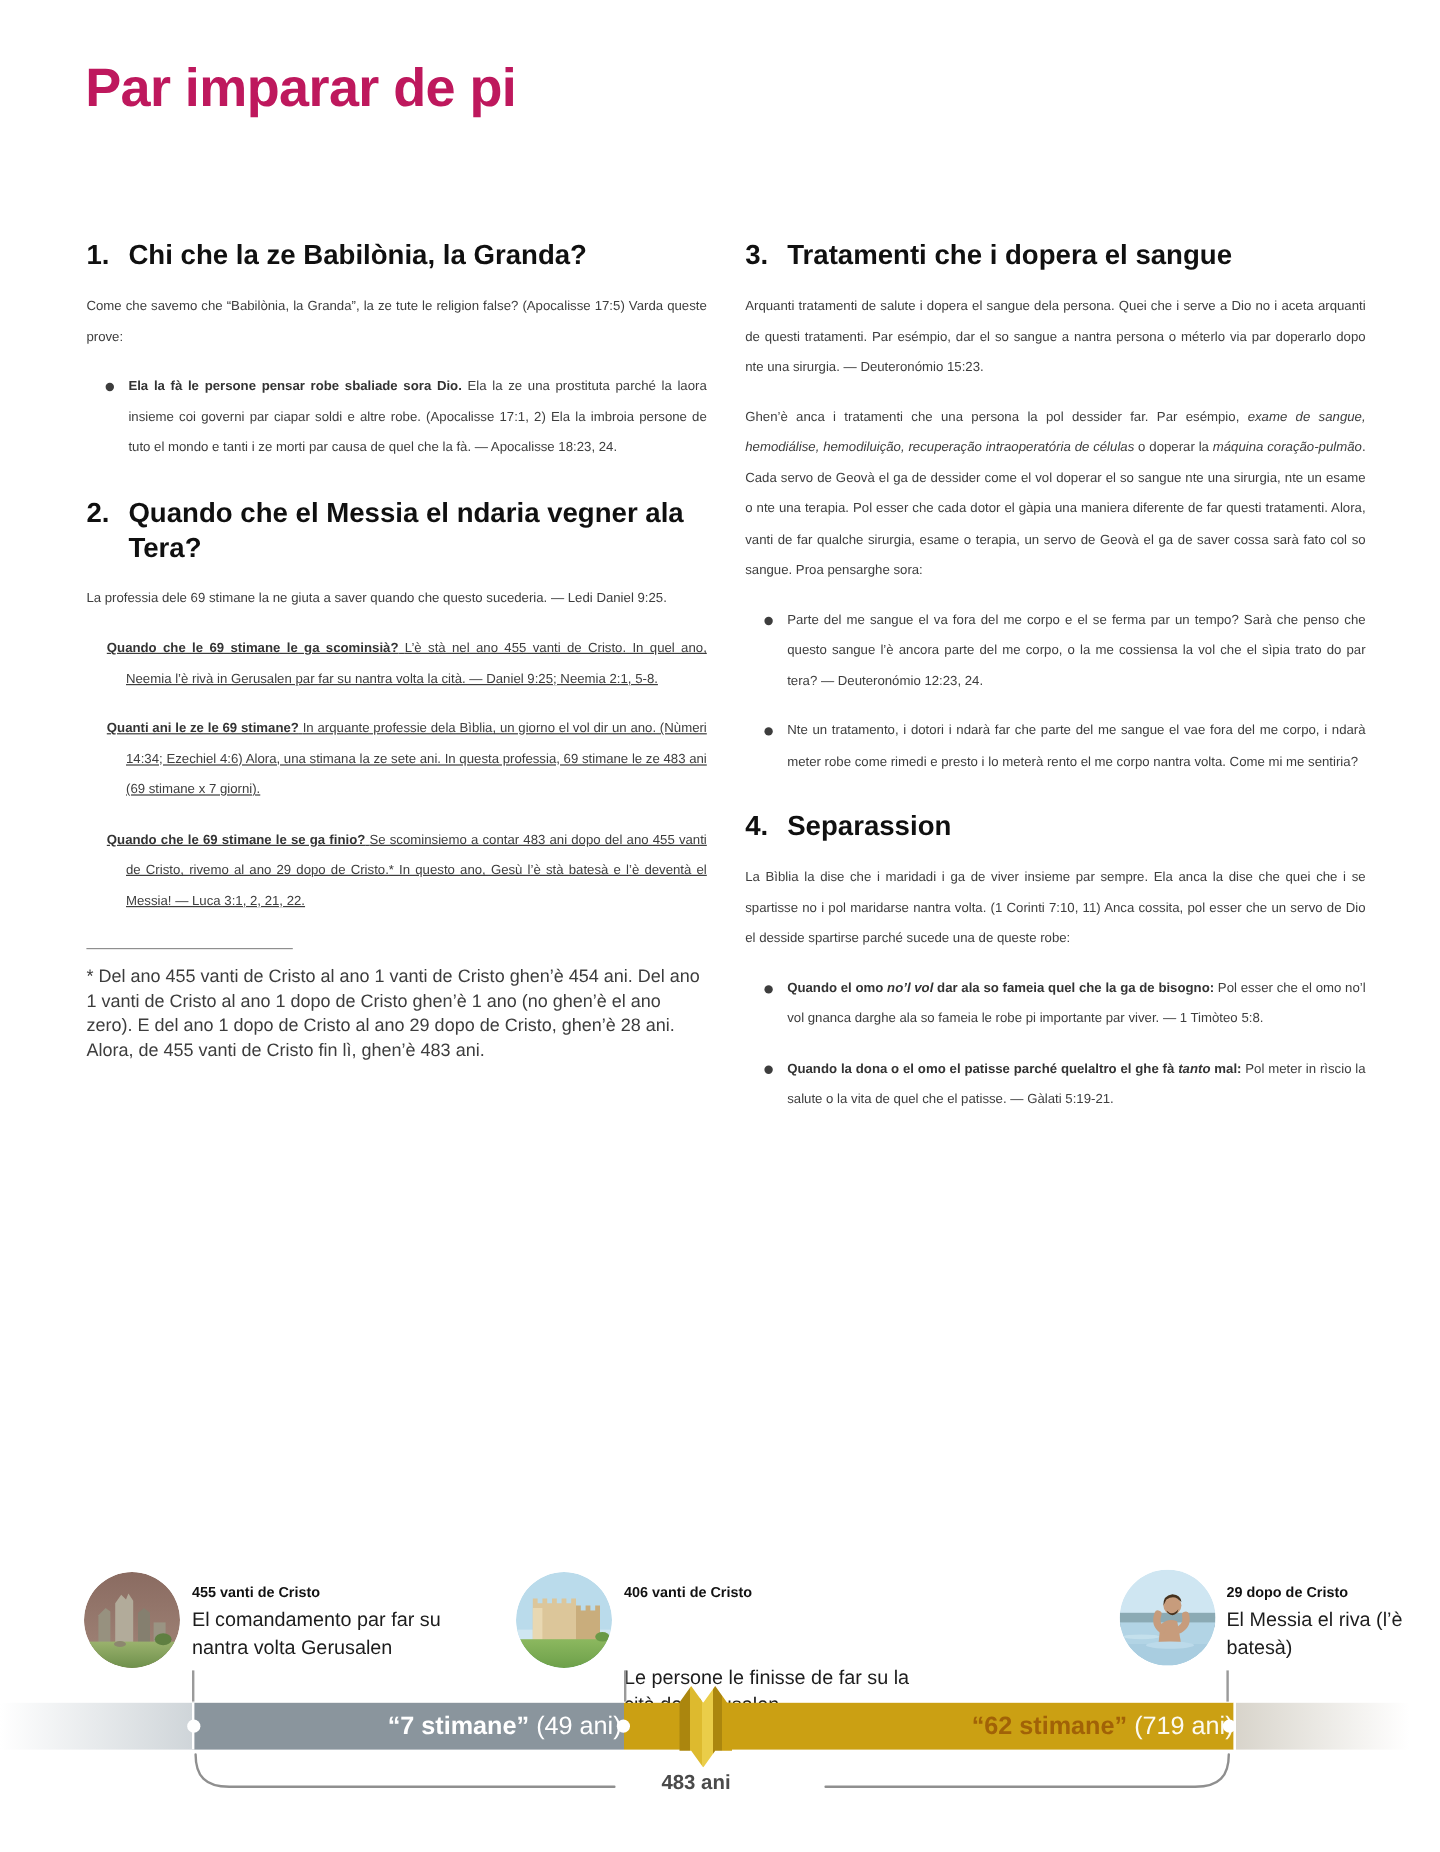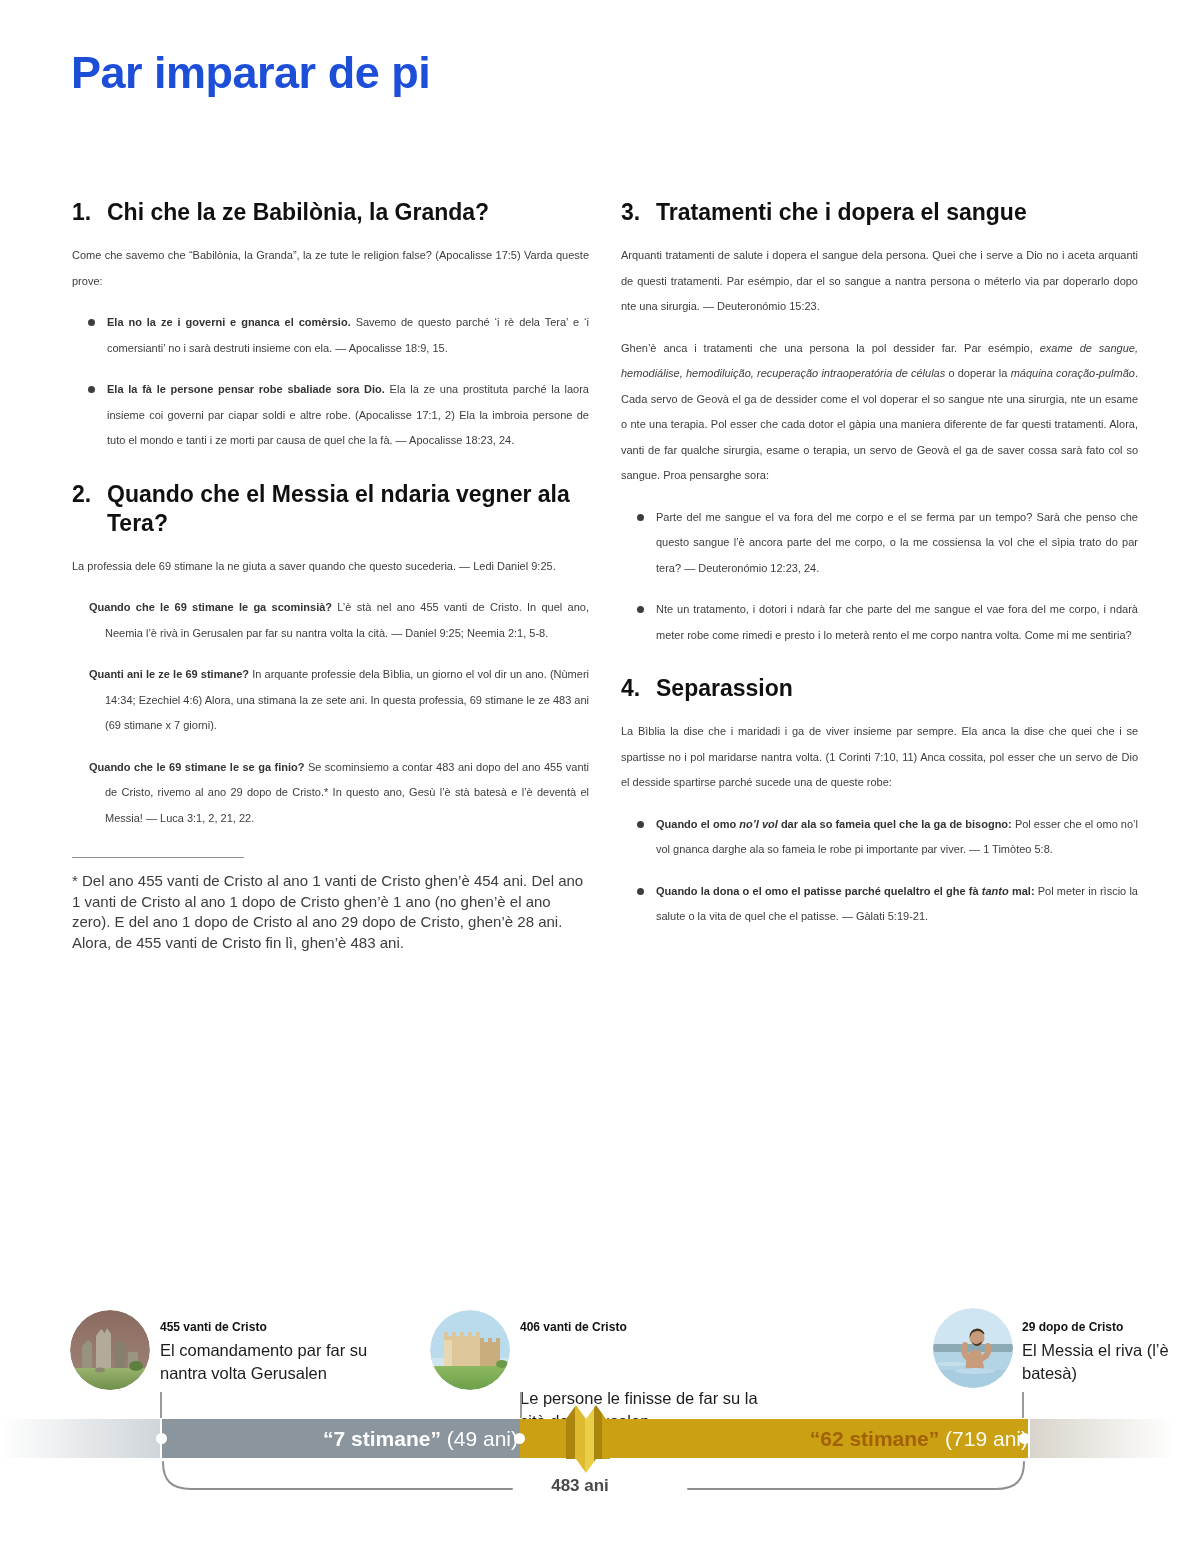--- a/index.html
+++ b/index.html
@@ -1,31 +1,31 @@
 <!DOCTYPE html>
 <html><head>
 <meta charset="utf-8">
 <style>
   html,body{margin:0;padding:0;background:#fff;}
   .page{position:relative;width:1200px;height:1543px;background:#fff;overflow:hidden;
         font-family:"Liberation Sans","DejaVu Sans",sans-serif;color:#3d3d3d;}
   .title{position:absolute;left:71px;top:48px;margin:0;font-size:45px;line-height:50px;
-         font-weight:700;color:#1d4ed8;letter-spacing:-0.5px;}
+         font-weight:700;color:#be185d;letter-spacing:-0.5px;}
   .columns{position:absolute;left:72px;top:198px;width:1066px;display:flex;gap:32px;}
   .col{width:517px;}
   h2.sec{display:flex;margin:0 0 16px;font-size:23px;line-height:29px;font-weight:700;color:#101010;}
   h2.sec .num{width:35px;flex:0 0 auto;}
   h2.mt{margin-top:26px;}
   p.body,.bullet,.qa{font-size:11px;line-height:25.5px;text-align:justify;margin:0 0 16px;}
   ul{list-style:none;margin:0;padding:0;}
   .bullet{position:relative;padding-left:35px;}
   .bullet::before{content:"";position:absolute;left:16px;top:9px;width:7px;height:7px;
                   border-radius:50%;background:#3d3d3d;}
   .lead{font-weight:700;color:#333;}
-  .qa{padding-left:33px;text-indent:-16px;}
+  .qa{padding-left:33px;text-indent:-16px;text-decoration:underline;}
   .fn-rule{width:172px;height:0;border-top:1.5px solid #8f8f8f;margin:26px 0 13px;}
   .footnote{font-size:15px;line-height:20.5px;text-align:left;margin:0;}
   em{font-style:italic;}
 
   
   .timeline{position:absolute;left:0;top:1296px;width:1200px;height:247px;}
   .circle{position:absolute;width:80px;height:80px;border-radius:50%;overflow:hidden;}
   .ev-label{position:absolute;top:20px;}
   .ev-year{font-size:12px;font-weight:700;line-height:23px;color:#111;}
   .ev-desc{font-size:16.5px;line-height:22.5px;color:#1c1c1c;}
@@ -63,24 +63,20 @@
 
     <div class="col">
 
       <h2 class="sec">
         <span class="num">1.</span>
         <span>Chi che la ze Babilònia, la Granda?</span>
       </h2>
       <p class="body">Come che savemo che “Babilònia, la Granda”, la ze tute le religion false? (Apocalisse 17:5) Varda queste prove:</p>
       <ul>
         <li class="bullet">
-          <span class="lead">Ela no la ze i governi e gnanca el comèrsio.</span>
-          <span>Savemo de questo parché ‘i rè dela Tera’ e ‘i comersianti’ no i sarà destruti insieme con ela. — Apocalisse 18:9, 15.</span>
-        </li>
-        <li class="bullet">
           <span class="lead">Ela la fà le persone pensar robe sbaliade sora Dio.</span>
           <span>Ela la ze una prostituta parché la laora insieme coi governi par ciapar soldi e altre robe. (Apocalisse 17:1, 2) Ela la imbroia persone de tuto el mondo e tanti i ze morti par causa de quel che la fà. — Apocalisse 18:23, 24.</span>
         </li>
       </ul>
 
       <h2 class="sec mt">
         <span class="num">2.</span>
         <span>Quando che el Messia el ndaria vegner ala Tera?</span>
       </h2>
       <p class="body">La professia dele 69 stimane la ne giuta a saver quando che questo sucederia. — Ledi Daniel 9:25.</p>

